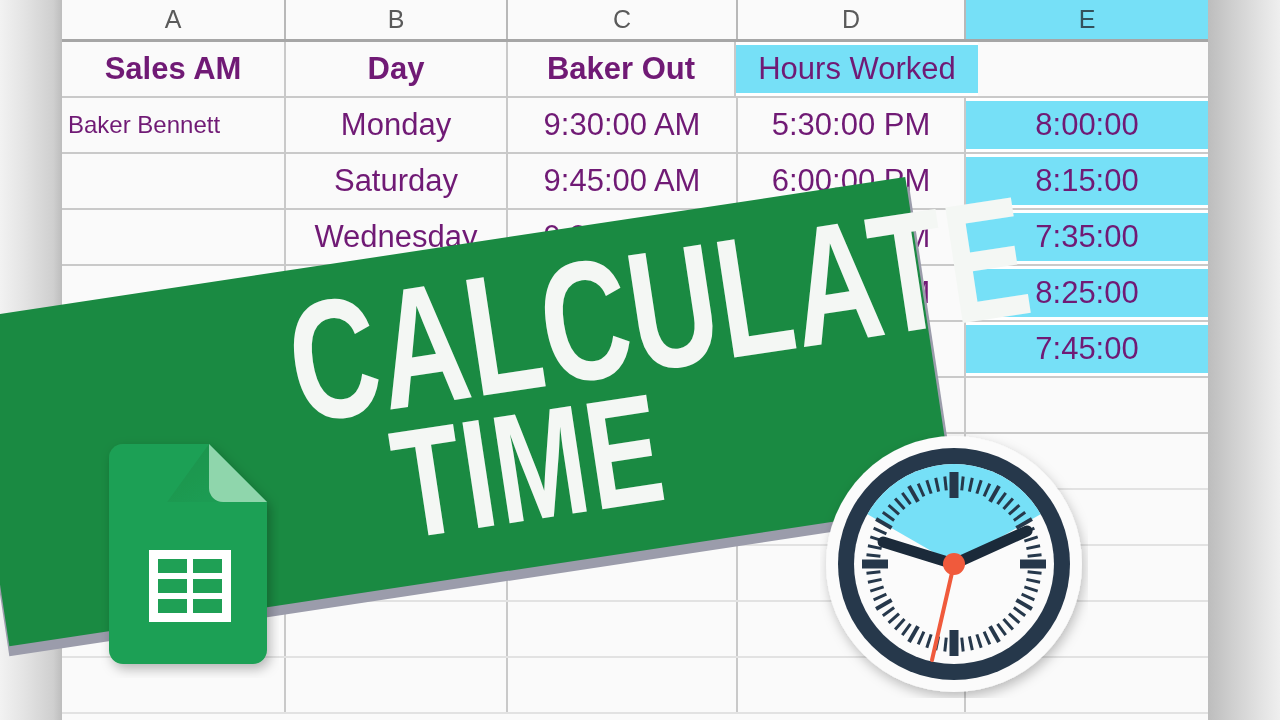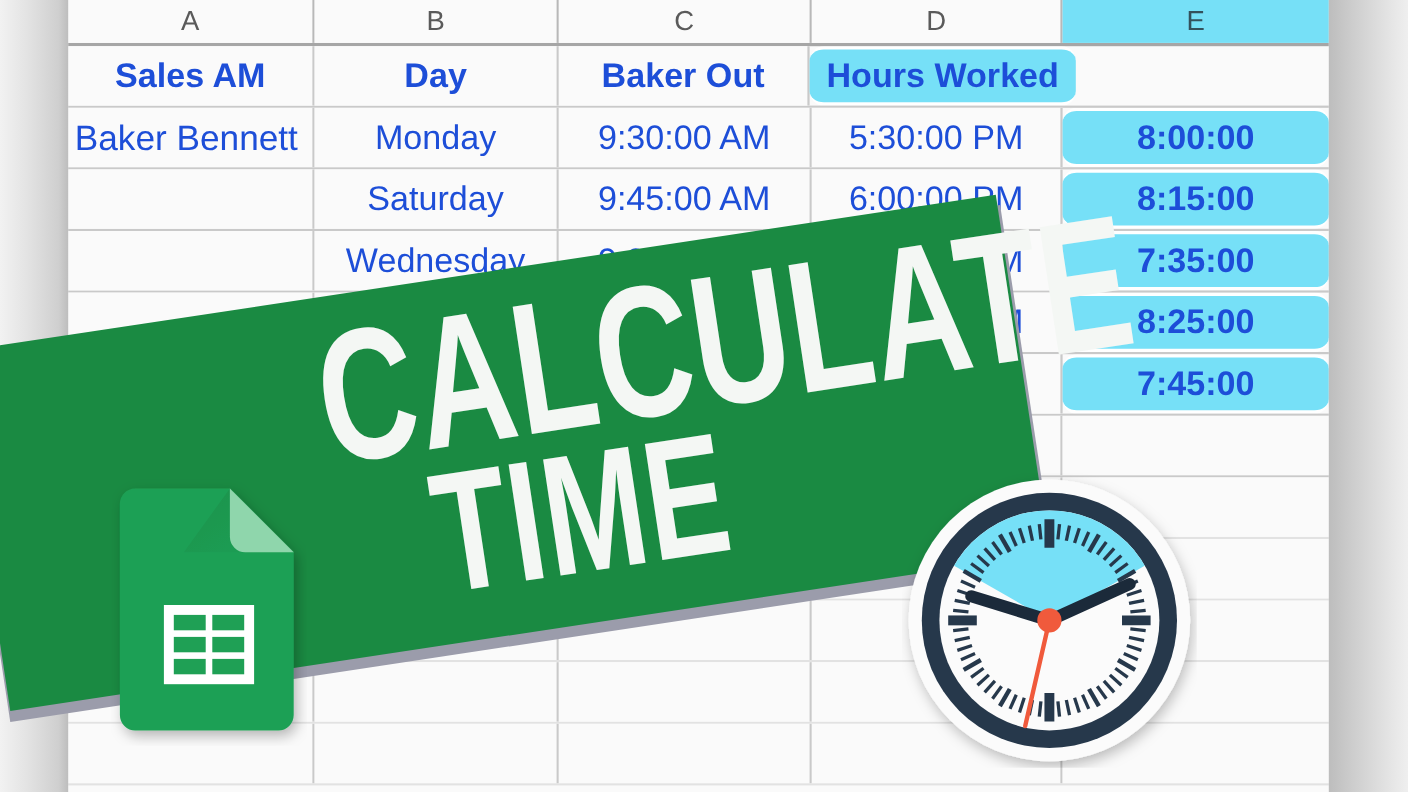--- a/index.html
+++ b/index.html
@@ -71,34 +71,33 @@
   }
   .row.faint { border-bottom: 2px solid #e2e2e2; }
   .cell {
     display: flex;
     align-items: center;
     justify-content: center;
     box-sizing: border-box;
     border-right: 2px solid #c9c9c9;
     background: #fafafa;
     font-size: 31px;
-    color: #1d4ed8;
+    color: #701a75;
     white-space: nowrap;
     overflow: hidden;
   }
   .cell:last-child { border-right: none; }
   .cell.hdr { font-weight: bold; }
-  .cell.left { justify-content: flex-start; padding-left: 6px; font-size: 32px; }
+  .cell.left { justify-content: flex-start; padding-left: 6px; font-size: 24px; }
   .cell.hl {
     background: #76e0f7;
-    font-weight: bold;
+    font-weight: normal;
     border-right: none;
     border-top: 3px solid #ffffff;
     border-bottom: 3px solid #ffffff;
-    border-radius: 13px;
   }
 
   
   .c-a { width: 224px; }
   .c-b { width: 222px; }
   .c-c { width: 230px; }
   .c-d { width: 228px; }
   .c-e { width: 242px; }
 
   

